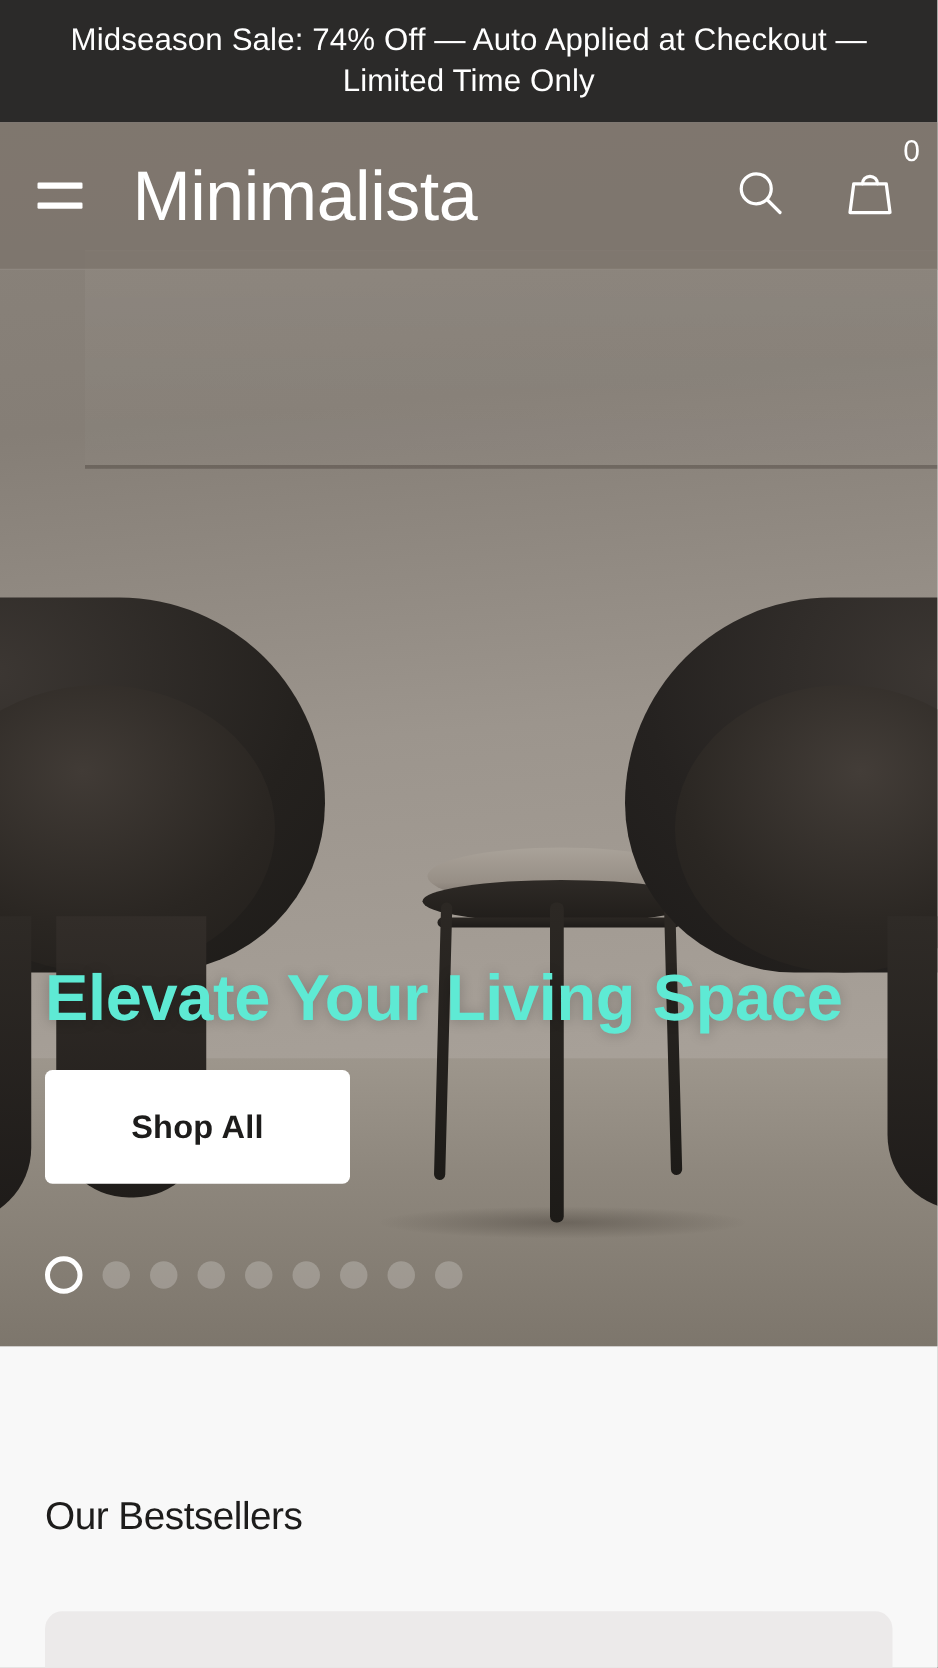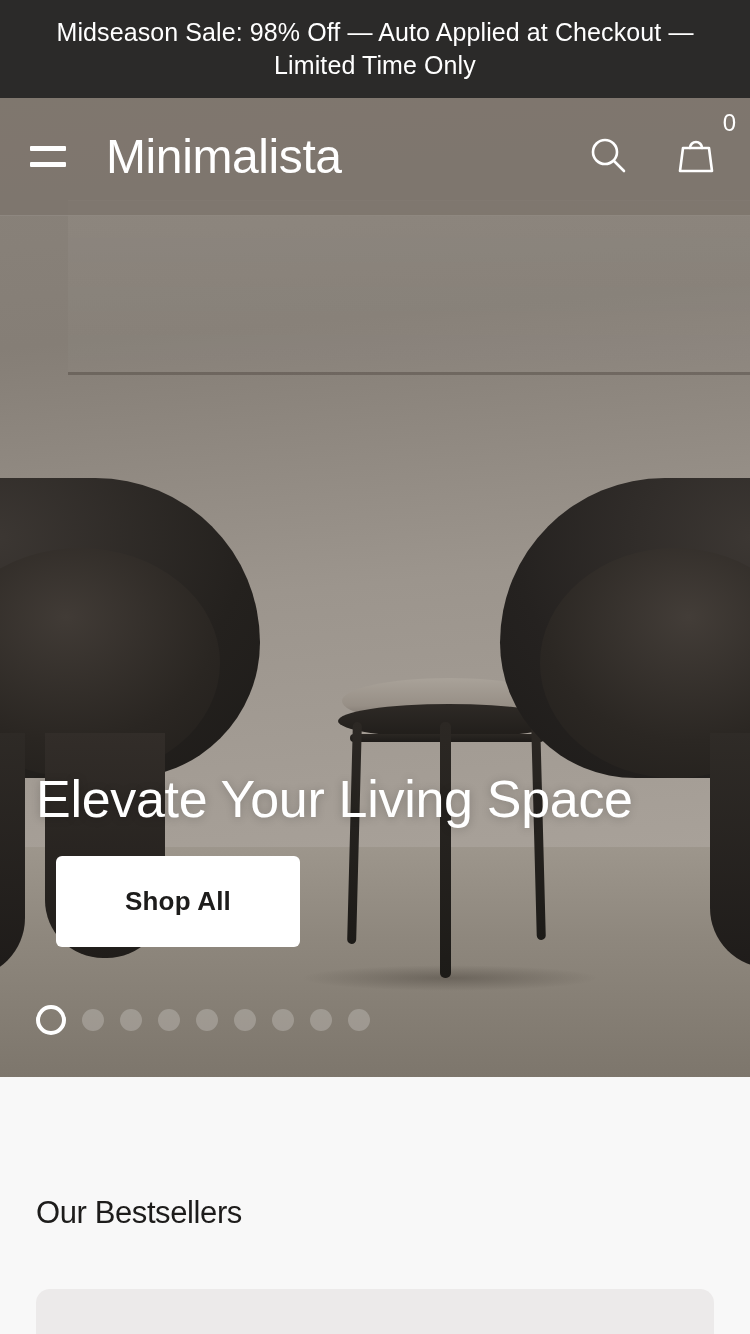--- a/index.html
+++ b/index.html
@@ -115,47 +115,46 @@
     background:linear-gradient(180deg,#2b2723,#1e1b19); border-radius:4px;
   }
   .shadow {
     position:absolute; left:300px; bottom:86px; width:300px; height:26px;
     background:radial-gradient(ellipse at center, rgba(40,34,28,.30), rgba(40,34,28,0) 70%);
   }
 
   
   .hero-content { position:absolute; left:0; right:0; bottom:0; padding:0 36px 0; }
   .hero-title {
-    color:#ffffff; font-size:52px; font-weight:400; letter-spacing:-.3px;
+    color:#5eead4; font-size:52px; font-weight:700; letter-spacing:-.3px;
     line-height:1.1; margin-bottom:28px;
     text-shadow:0 1px 10px rgba(0,0,0,.22);
   }
   .shop-btn {
     display:inline-block; background:#ffffff; color:#1d1c1b;
     font-size:26px; font-weight:700; letter-spacing:.2px;
     padding:30px 4px; width:244px; text-align:center;
     border:none; border-radius:6px; cursor:pointer;
     font-family:"Liberation Sans", sans-serif;
-    margin-left:20px;
   }
   .dots { display:flex; align-items:center; gap:16px; margin:58px 0 0 0; padding-bottom:42px; }
   .dot { width:22px; height:22px; border-radius:50%; background:rgba(255,255,255,.22); cursor:pointer; }
   .dot.active { background:transparent; border:4px solid #ffffff; width:30px; height:30px; }
 
   
   .header {
     position:absolute; left:0; top:98px; width:750px; height:118px;
     background:rgba(124,116,107,.82);
     display:flex; align-items:center; padding:0 30px;
     border-bottom:1px solid rgba(255,255,255,.13);
     z-index:6;
   }
   .menu-btn { width:46px; height:46px; display:flex; flex-direction:column; justify-content:center; gap:11px; cursor:pointer; }
   .menu-btn span { display:block; width:36px; height:5px; background:#fff; border-radius:1px; }
-  .brand { color:#fff; font-size:48px; font-weight:400; letter-spacing:-.4px; margin-left:30px; }
+  .brand { color:#fff; font-size:56px; font-weight:400; letter-spacing:-.4px; margin-left:30px; }
   .header-actions { margin-left:auto; display:flex; align-items:center; gap:42px; }
   .icon-btn { position:relative; cursor:pointer; display:block; }
   .cart-badge {
     position:absolute; top:-20px; right:-16px;
     color:#fff; font-size:24px; line-height:1; font-weight:400;
   }
 
   
   .bestsellers { background:#f8f8f8; padding:118px 36px 0; }
   .section-title { font-size:31px; font-weight:400; color:#1d1c1b; letter-spacing:-.4px; }
@@ -163,21 +162,21 @@
     margin-top:58px; background:#eceaea; border-radius:14px;
     padding:34px 30px; display:flex; align-items:flex-start; justify-content:space-between;
   }
 </style>
 </head>
 <body>
 
 <div class="page">
 
   <div class="announcement">
-    <span>Midseason Sale: 98% Off — Auto Applied at Checkout — Limited Time Only</span>
+    <span>Midseason Sale: 74% Off — Auto Applied at Checkout — Limited Time Only</span>
   </div>
 
   <div class="hero">
 
     <div class="hero-photo">
       <div class="wall">
         <div class="wall-panel"></div>
       </div>
       <div class="floor-line"></div>
       <div class="floor"></div>

